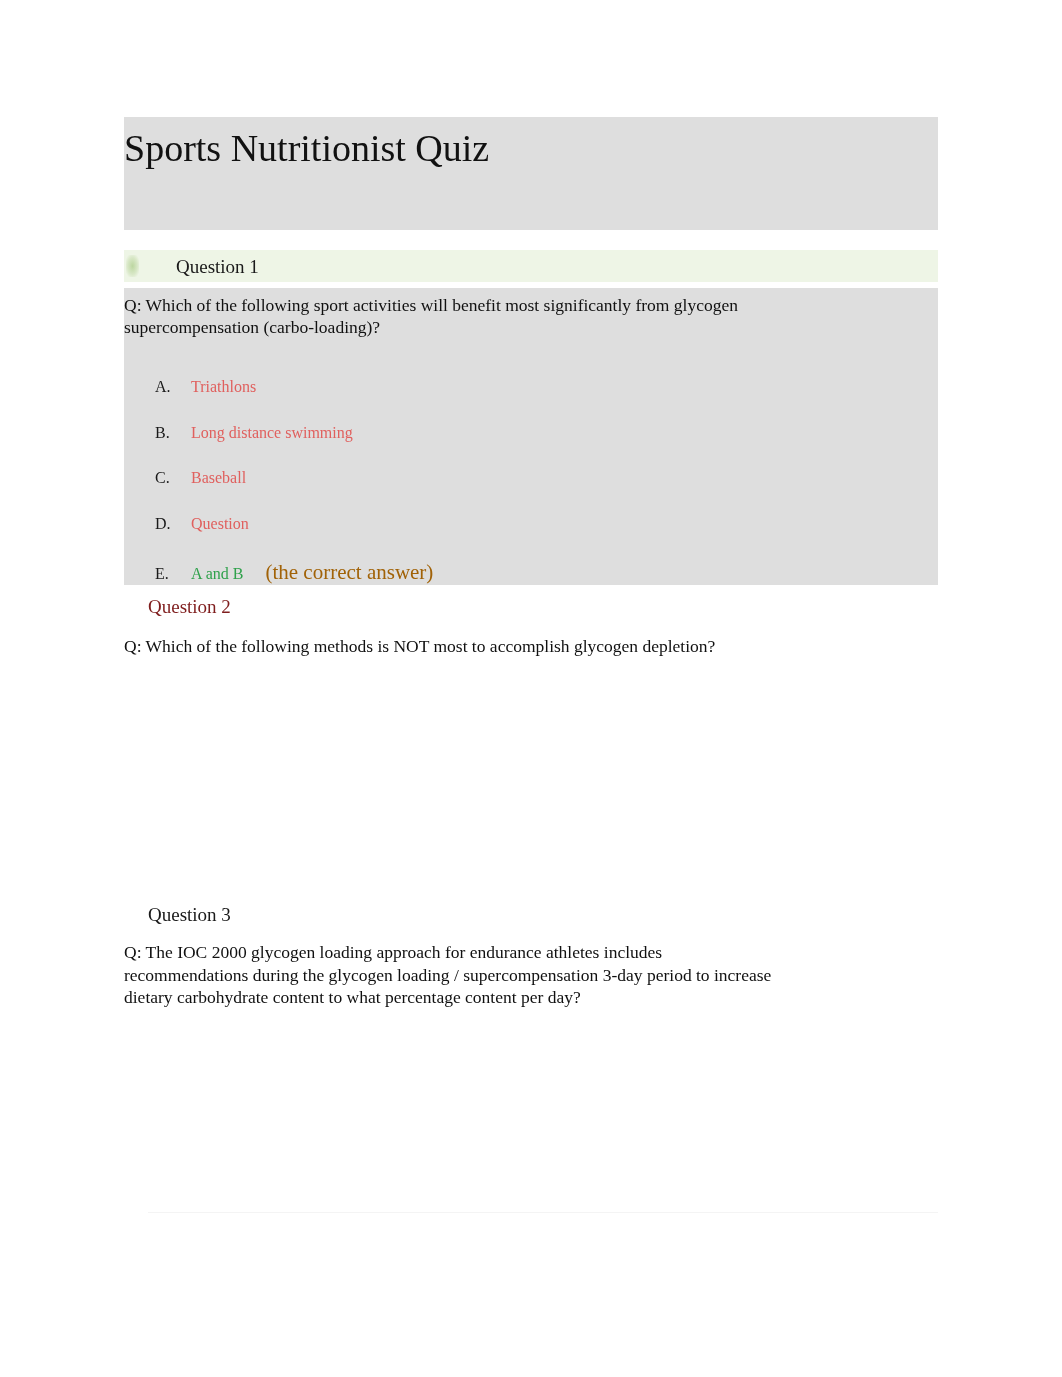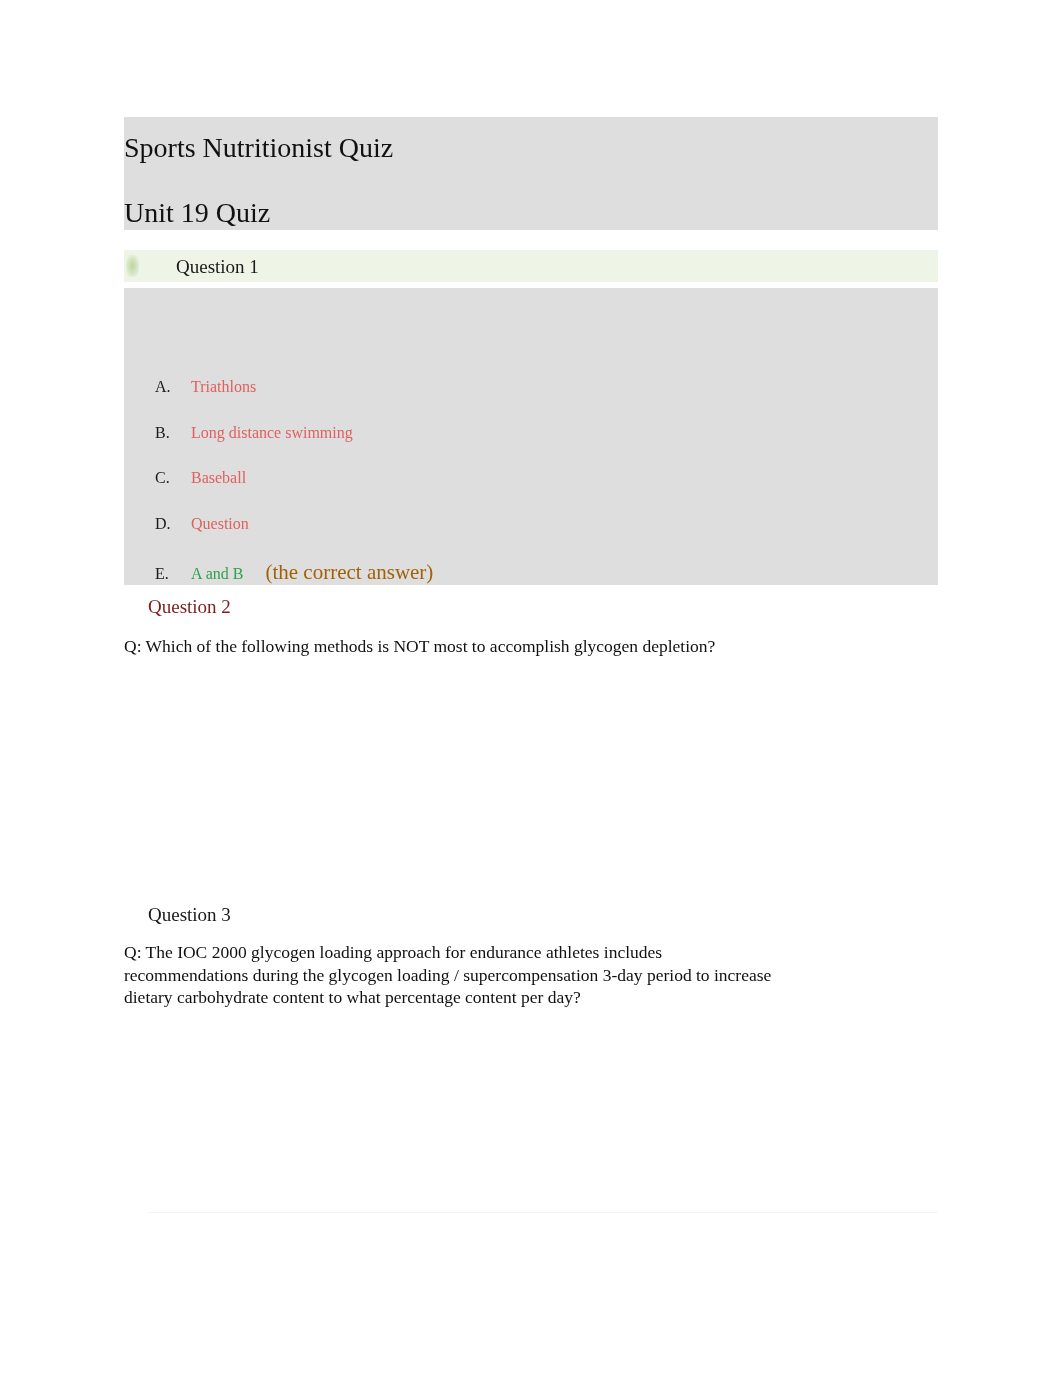--- a/index.html
+++ b/index.html
@@ -32,21 +32,21 @@
     top: 117px;
     width: 814px;
     height: 113px;
     background: #dedede;
   }
   .doc-title {
     position: absolute;
     left: 124px;
     top: 122px;
     width: 814px;
-    font-size: 28px;
+    font-size: 38px;
     line-height: 52px;
     font-weight: normal;
     letter-spacing: 0px;
     color: #111111;
     margin: 0;
   }
   .doc-subtitle {
     position: absolute;
     left: 124px;
     top: 194px;
@@ -188,27 +188,27 @@
     background: #f4f4f4;
   }
 </style>
 </head>
 <body>
 
 <div class="page">
 
   <div class="title-block"></div>
   <h1 class="doc-title">Sports Nutritionist Quiz</h1>
-  <h2 class="doc-subtitle">Unit 19 Quiz</h2>
 
   <div class="q1-band"></div>
   <span class="q1-bullet"></span>
   <div class="q1-heading">Question 1</div>
 
   <div class="q1-block"></div>
+  <div class="q1-text">Q:  Which of the following sport activities will benefit most significantly from glycogen supercompensation (carbo-loading)?</div>
 
   <ul class="options">
     <li class="option-row">
       <span class="option-letter">A.</span>
       <span class="option-text">Triathlons</span>
     </li>
     <li class="option-row">
       <span class="option-letter">B.</span>
       <span class="option-text">Long distance swimming</span>
     </li>

